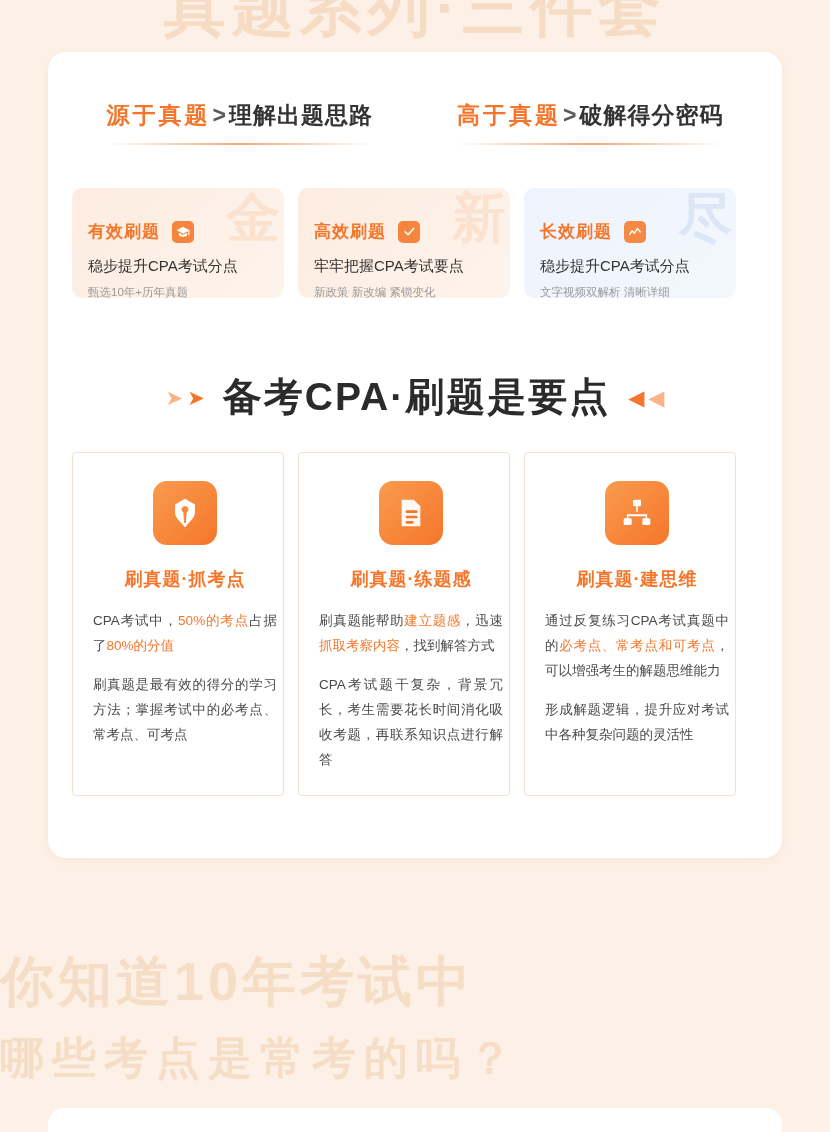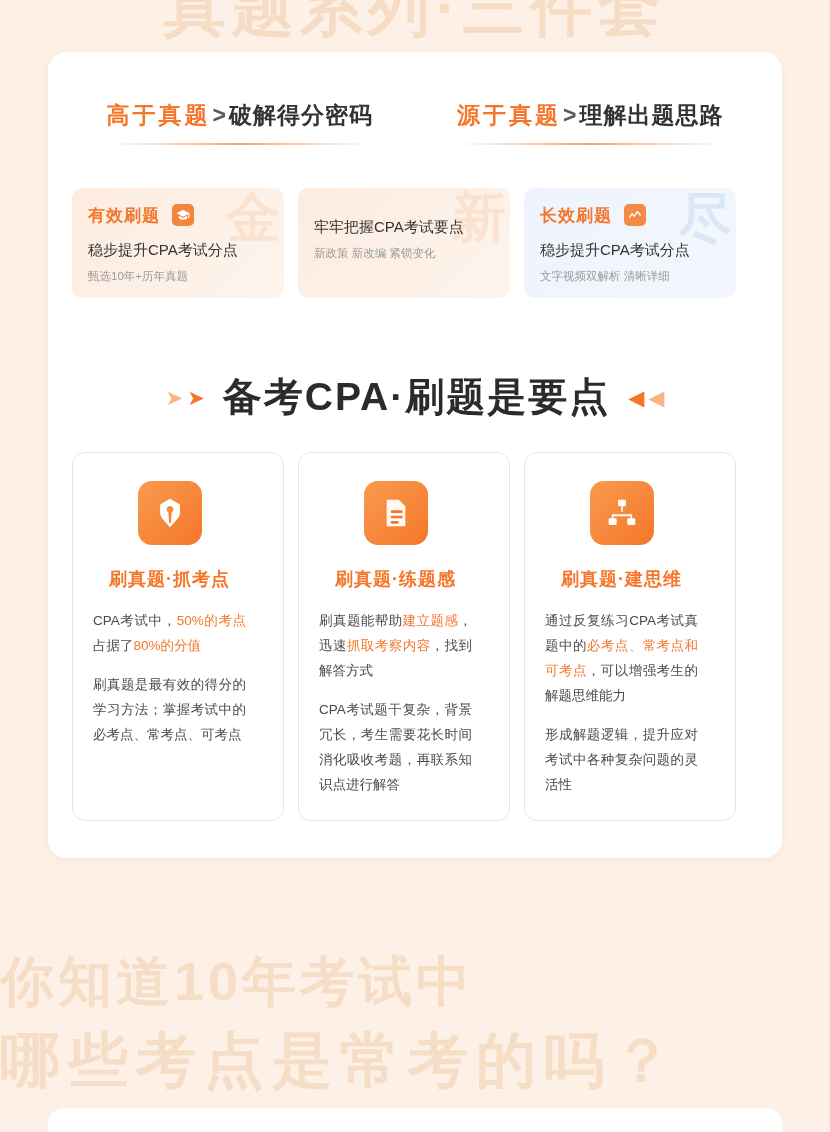--- a/index.html
+++ b/index.html
@@ -106,23 +106,25 @@
     right: 4px;
     top: -6px;
     font-size: 54px;
     font-weight: bold;
     color: rgba(245, 150, 80, 0.16);
     user-select: none;
   }
   .sbox.b3 .watermark { color: rgba(120, 160, 220, 0.18); }
   .sbox .t-row {
     display: flex;
+    align-items: center;
     gap: 12px;
     position: relative;
     z-index: 2;
+    margin-top: 16px;
   }
   .sbox .t-title {
     font-size: 17px;
     font-weight: bold;
     color: #f5762a;
     letter-spacing: 1px;
   }
   .sbox.b3 .t-title { color: #f5762a; }
   .mini-icon {
     width: 22px;
@@ -185,23 +187,23 @@
     position: absolute;
     top: 400px;
     left: 24px;
     width: 686px;
     display: flex;
     gap: 14px;
   }
   .feat {
     width: 212px;
     border: 1px solid #f3e2d2;
-    border-radius: 13px;
+    border-radius: 4px;
     box-sizing: border-box;
-    padding: 28px 37px 22px 20px;
+    padding: 28px 6px 22px 20px;
     background: #ffffff;
   }
   .feat .icon-wrap {
     display: flex;
     justify-content: center;
     margin-bottom: 22px;
   }
   .feat .fic {
     width: 64px;
     height: 64px;
@@ -239,22 +241,22 @@
     color: #f6ddc6;
     user-select: none;
   }
   .ghost-bottom .g1 {
     font-size: 54px;
     font-weight: bold;
     letter-spacing: 4px;
     white-space: nowrap;
   }
   .ghost-bottom .g2 {
-    margin-top: 2px;
-    font-size: 60px;
+    margin-top: 10px;
+    font-size: 44px;
     font-weight: bold;
     letter-spacing: 8px;
     white-space: nowrap;
   }
 
   
   .bottom-card {
     position: absolute;
     top: 1108px;
     left: 48px;
@@ -267,27 +269,27 @@
 </head>
 <body>
 
 <div class="ghost-top">真题系列·三件套</div>
 
 <div class="card">
 
   <div class="headline-row">
     <div class="headline">
       <div class="line1">
-        <span class="accent">高于真题</span><span class="gt">&gt;</span><span class="rest">破解得分密码</span>
+        <span class="accent">源于真题</span><span class="gt">&gt;</span><span class="rest">理解出题思路</span>
       </div>
       <div class="underline"></div>
     </div>
     <div class="headline">
       <div class="line1">
-        <span class="accent">源于真题</span><span class="gt">&gt;</span><span class="rest">理解出题思路</span>
+        <span class="accent">高于真题</span><span class="gt">&gt;</span><span class="rest">破解得分密码</span>
       </div>
       <div class="underline"></div>
     </div>
   </div>
 
   <div class="small-boxes">
 
     <div class="sbox b1">
       <div class="watermark">金</div>
       <div class="t-row">
@@ -297,20 +299,28 @@
               <path d="M12 3 1 9l11 6 9-4.9V17h2V9L12 3zM5 13.2V17c0 1.7 3.1 3 7 3s7-1.3 7-3v-3.8l-7 3.8-7-3.8z"></path>
             </svg>
         </span>
       </div>
       <div class="t-sub">稳步提升CPA考试分点</div>
       <div class="t-desc">甄选10年+历年真题</div>
     </div>
 
     <div class="sbox b2">
       <div class="watermark">新</div>
+      <div class="t-row">
+        <span class="t-title">高效刷题</span>
+        <span class="mini-icon">
+          <svg width="13" height="13" viewBox="0 0 24 24" fill="none" stroke="#ffffff" stroke-width="3" stroke-linecap="round" stroke-linejoin="round">
+              <path d="M4 12.5 9.5 18 20 6"></path>
+            </svg>
+        </span>
+      </div>
       <div class="t-sub">牢牢把握CPA考试要点</div>
       <div class="t-desc">新政策 新改编 紧锁变化</div>
     </div>
 
     <div class="sbox b3">
       <div class="watermark">尽</div>
       <div class="t-row">
         <span class="t-title">长效刷题</span>
         <span class="mini-icon blue">
           <svg width="14" height="14" viewBox="0 0 24 24" fill="none" stroke="#ffffff" stroke-width="2.4" stroke-linecap="round" stroke-linejoin="round">

